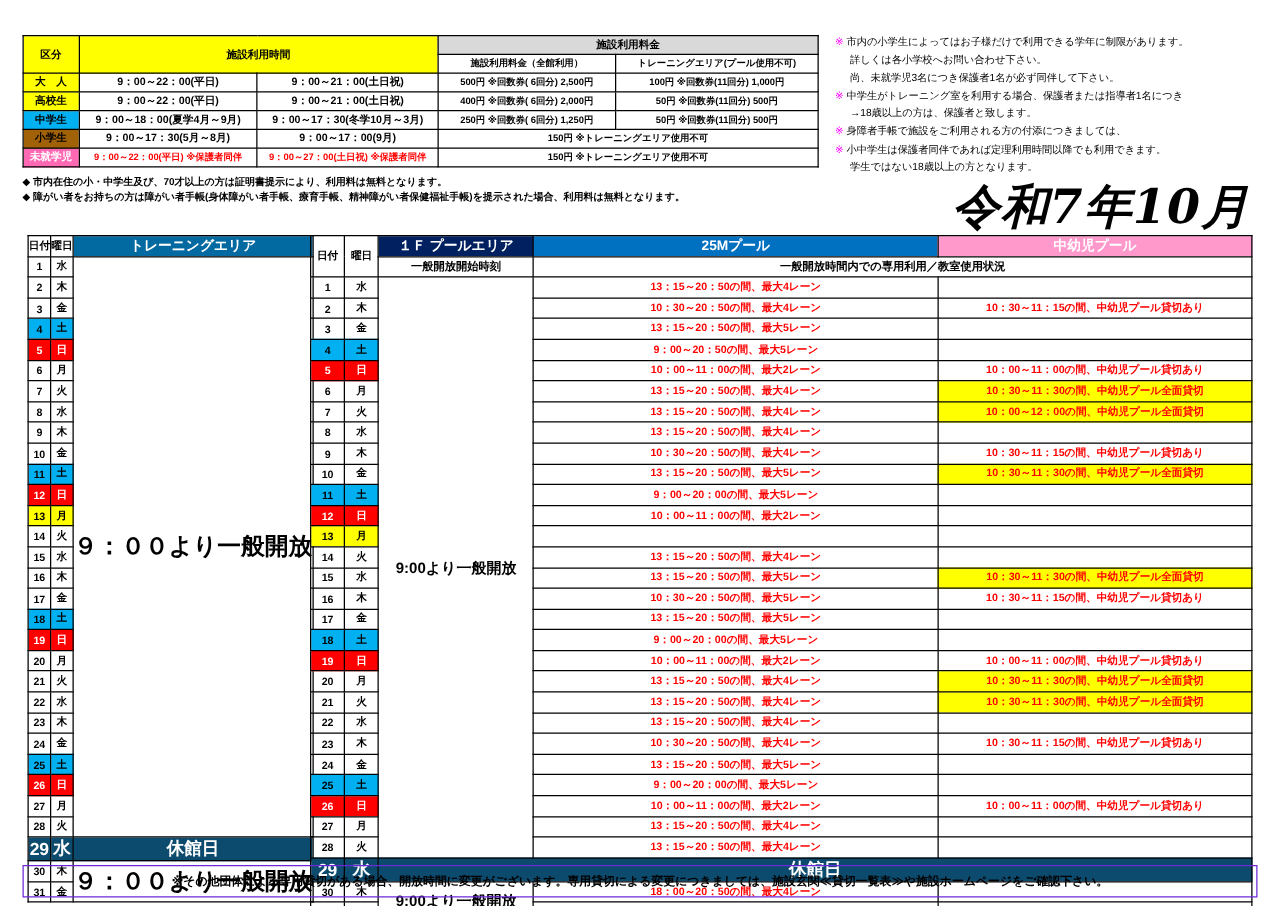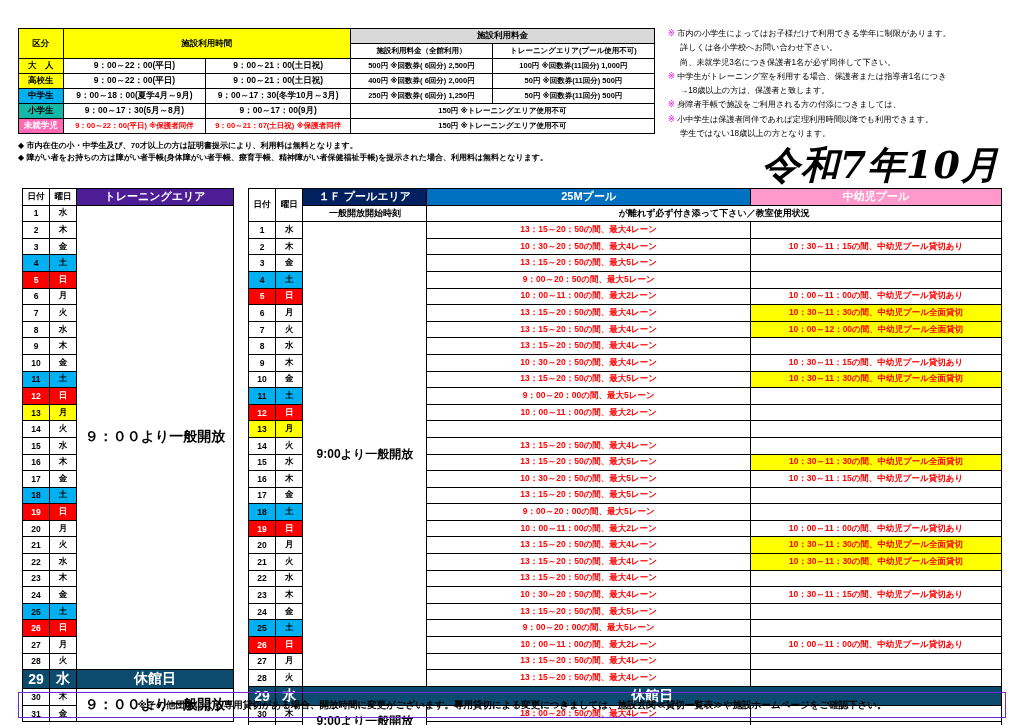--- a/index.html
+++ b/index.html
@@ -18,21 +18,21 @@
   
   .fee-wrap{position:absolute;left:18px;top:28px;width:632px;}
   .fee{width:637px;font-size:8.5px;}
   .fee td{height:14px;}
   .fee .hdr{background:#ffff00;}
   .fee .hdr-gray{background:#d9d9d9;}
   .fee .kubun{background:#ffff00;width:46px;}
   .row-adult td.lbl{background:#ffff00;}
   .row-hs td.lbl{background:#ffff00;font-family:Liberation Serif, serif;}
   .row-ms td.lbl{background:#00b0f0;}
-  .row-es td.lbl{background:#14b8a6;}
+  .row-es td.lbl{background:#a16207;}
   .row-pre td.lbl{background:#ff69b4;color:#fff;}
   .red{color:#ff0000;}
   .fee .small{font-size:7.5px;}
 
   .notes{position:absolute;left:18px;top:140px;width:640px;font-size:8px;
          font-weight:bold;line-height:1.45;}
 
   
   .rnotes{position:absolute;left:668px;top:28px;width:345px;font-size:8.2px;
           line-height:1.5;color:#000;}
@@ -42,21 +42,21 @@
 
   
   .month{position:absolute;right:24px;top:140px;font-size:38px;font-style:italic;
          font-weight:bold;letter-spacing:1px;font-family:"DejaVu Serif",serif;}
 
   
   .tleft{position:absolute;left:22px;top:188px;width:212px;font-size:8.5px;}
   .tleft td{height:15.6px;}
   .tleft .cday{width:26px;}
   .tleft .cdow{width:26px;}
-  .tleft .chead{background:#4c1d95;color:#ffffff;font-size:11px;}
+  .tleft .chead{background:#0369a1;color:#ffffff;font-size:11px;}
   .tleft .hhead{background:#ffffff;}
 
   
   .tright{position:absolute;left:248px;top:188px;width:754px;font-size:8.5px;}
   .tright td{height:15.6px;}
   .tright .cday{width:26px;}
   .tright .cdow{width:26px;}
   .tright .c1f{width:122px;}
   .tright .c25{width:320px;}
   .tright .ckid{width:248px;}
@@ -65,21 +65,21 @@
   .hd-kid{background:#ff99cc;color:#ffffff;font-size:11px;}
   .sub{background:#ffffff;font-size:9px;}
 
   .sat{background:#00b0f0;}
   .sun{background:#ff0000;color:#ffffff;}
   .hol{background:#ffff00;}
   .closed{background:#0c4a6e;color:#ffffff;font-size:14px;text-align:center;}
   .yel{background:#ffff00;color:#ff0000;}
   .txtred{color:#ff0000;}
   .open-cell{font-size:12px;}
-  .open-cell-l{font-size:14px;}
+  .open-cell-l{font-size:19px;}
 
   
   .footer{position:absolute;left:18px;top:692px;width:986px;border:1px solid #6d28d9;
           height:24px;display:flex;align-items:center;justify-content:center;
           font-size:9.5px;font-weight:bold;}
 </style>
 </head>
 <body>
 
 <div class="page">
@@ -120,21 +120,21 @@
       </tr>
       <tr class="row-es">
         <td class="lbl">小学生</td>
         <td>9：00～17：30(5月～8月)</td>
         <td>9：00～17：00(9月)</td>
         <td class="small" colspan="2">150円 ※トレーニングエリア使用不可</td>
       </tr>
       <tr class="row-pre">
         <td class="lbl">未就学児</td>
         <td class="small red">9：00～22：00(平日) ※保護者同伴</td>
-        <td class="small red">9：00～21：07(土日祝) ※保護者同伴</td>
+        <td class="small red">9：00～27：00(土日祝) ※保護者同伴</td>
         <td class="small" colspan="2">150円 ※トレーニングエリア使用不可</td>
       </tr>
     </tbody>
       </table>
   </div>
 
   <div class="notes">
     <div>◆ 市内在住の小・中学生及び、70才以上の方は証明書提示により、利用料は無料となります。</div>
     <div>◆ 障がい者をお持ちの方は障がい者手帳(身体障がい者手帳、療育手帳、精神障がい者保健福祉手帳)を提示された場合、利用料は無料となります。</div>
   </div>
@@ -295,21 +295,21 @@
     <tbody>
         <tr>
       <td class="cday" rowspan="2">日付</td>
       <td class="cdow" rowspan="2">曜日</td>
       <td class="c1f hd-1f">１Ｆ プールエリア</td>
       <td class="c25 hd-25">25Mプール</td>
       <td class="ckid hd-kid">中幼児プール</td>
     </tr>
     <tr>
       <td class="sub">一般開放開始時刻</td>
-      <td class="sub" colspan="2">が離れず必ず付き添って下さい／教室使用状況</td>
+      <td class="sub" colspan="2">一般開放時間内での専用利用／教室使用状況</td>
     </tr>
     </tbody>
       <tbody id="right-body">
         <tr>
           <td class="cday ">1</td>
           <td class="cdow ">水</td>
           <td class="c1f open-cell" rowspan="28">9:00より一般開放</td>
           <td class="c25 txtred">13：15～20：50の間、最大4レーン</td>
           <td class="ckid txtred">&nbsp;</td>
         </tr>

